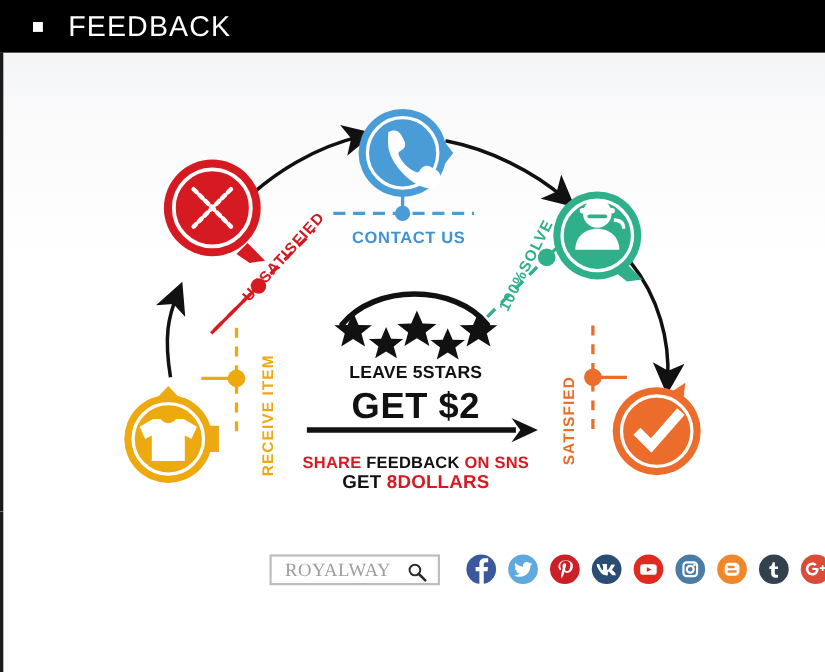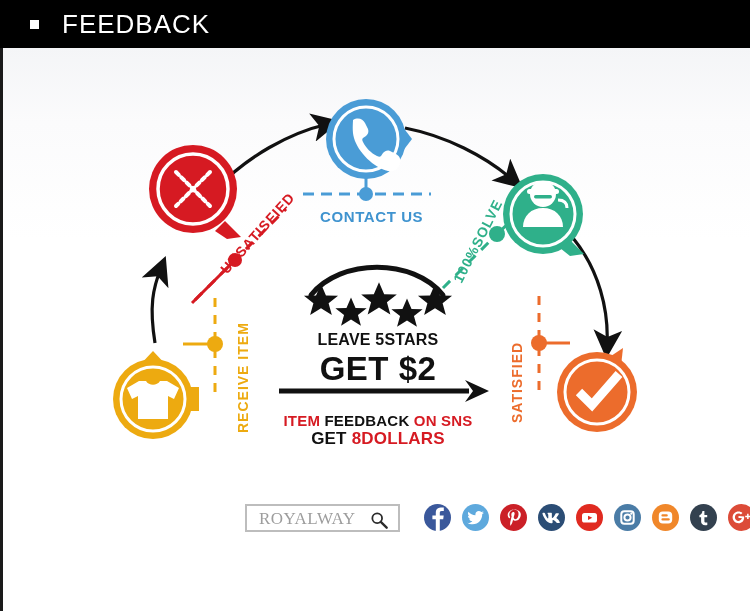--- a/index.html
+++ b/index.html
@@ -235,21 +235,21 @@
 
     <div class="cap cap-contact">CONTACT US</div>
     <div class="cap cap-unsat">UNSATISFIED</div>
     <div class="cap cap-solve">100%SOLVE</div>
     <div class="cap cap-receive">RECEIVE ITEM</div>
     <div class="cap cap-satisf">SATISFIED</div>
 
     <div class="leave5">LEAVE 5STARS</div>
     <div class="get2">GET $2</div>
 
-    <div class="shareprod"><span class="rd">ITEM </span><span class="bk">FEEDBACK </span><span class="rd">ON SNS</span></div>
+    <div class="shareprod"><span class="rd">SHARE </span><span class="bk">FEEDBACK </span><span class="rd">ON SNS</span></div>
 
     <div class="getdollars"><span class="bk">GET </span><span class="rd">8DOLLARS</span></div>
 
   </div>
 
   <div class="bottom"></div>
 
 
   <div class="searchbox">
     <div class="search-text" title="ROYALWAY">ROYALWAY</div>

